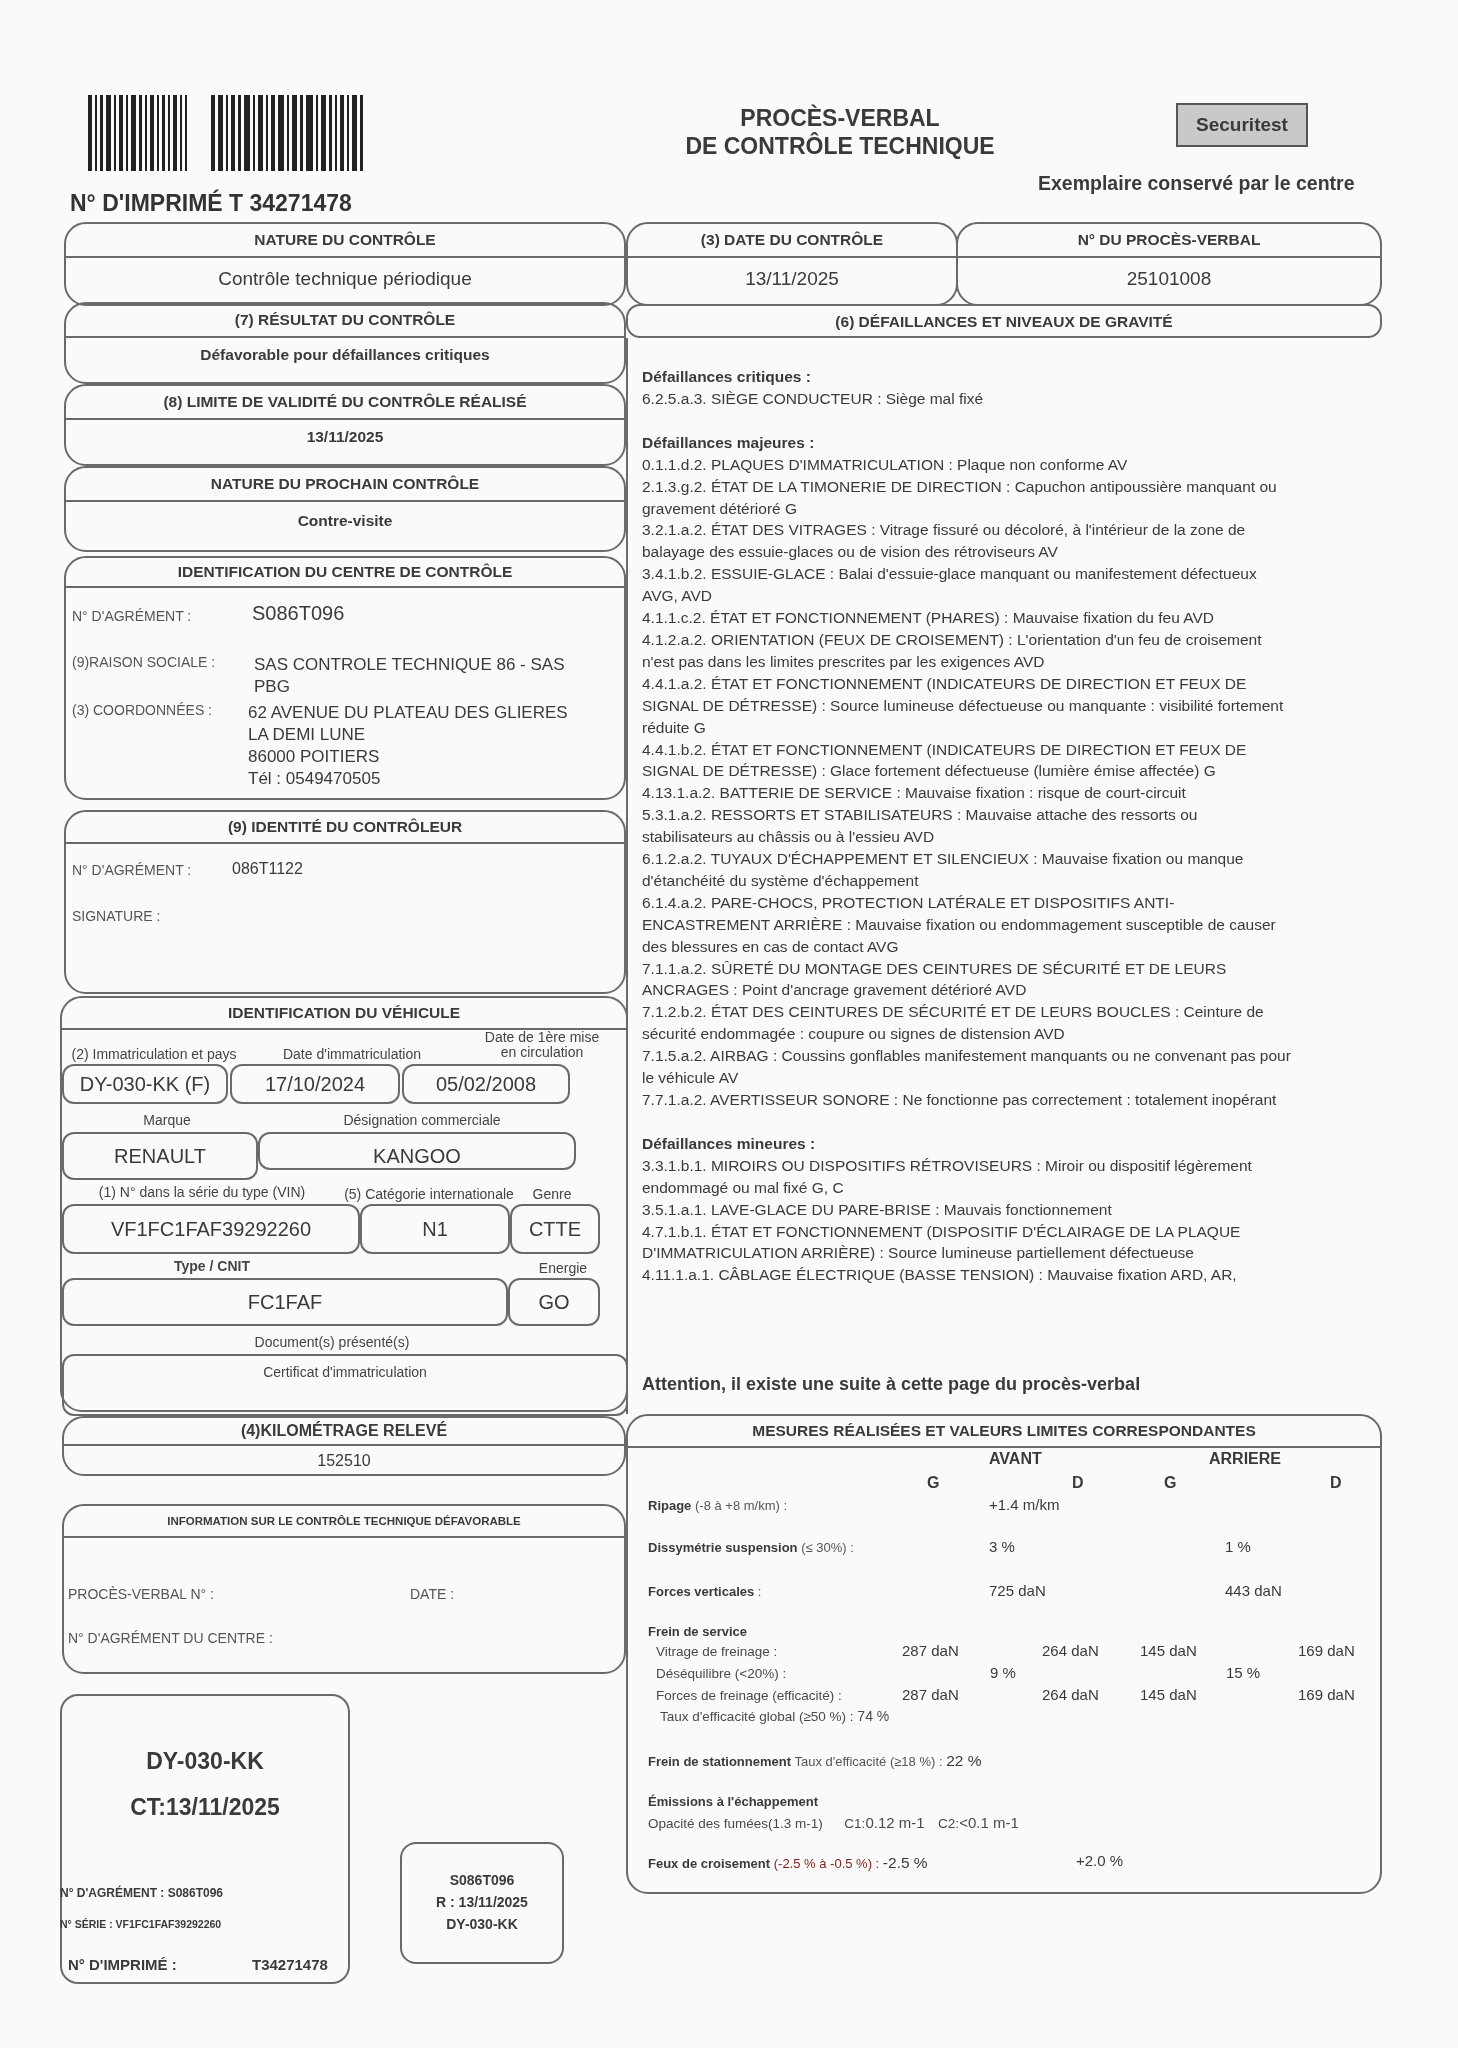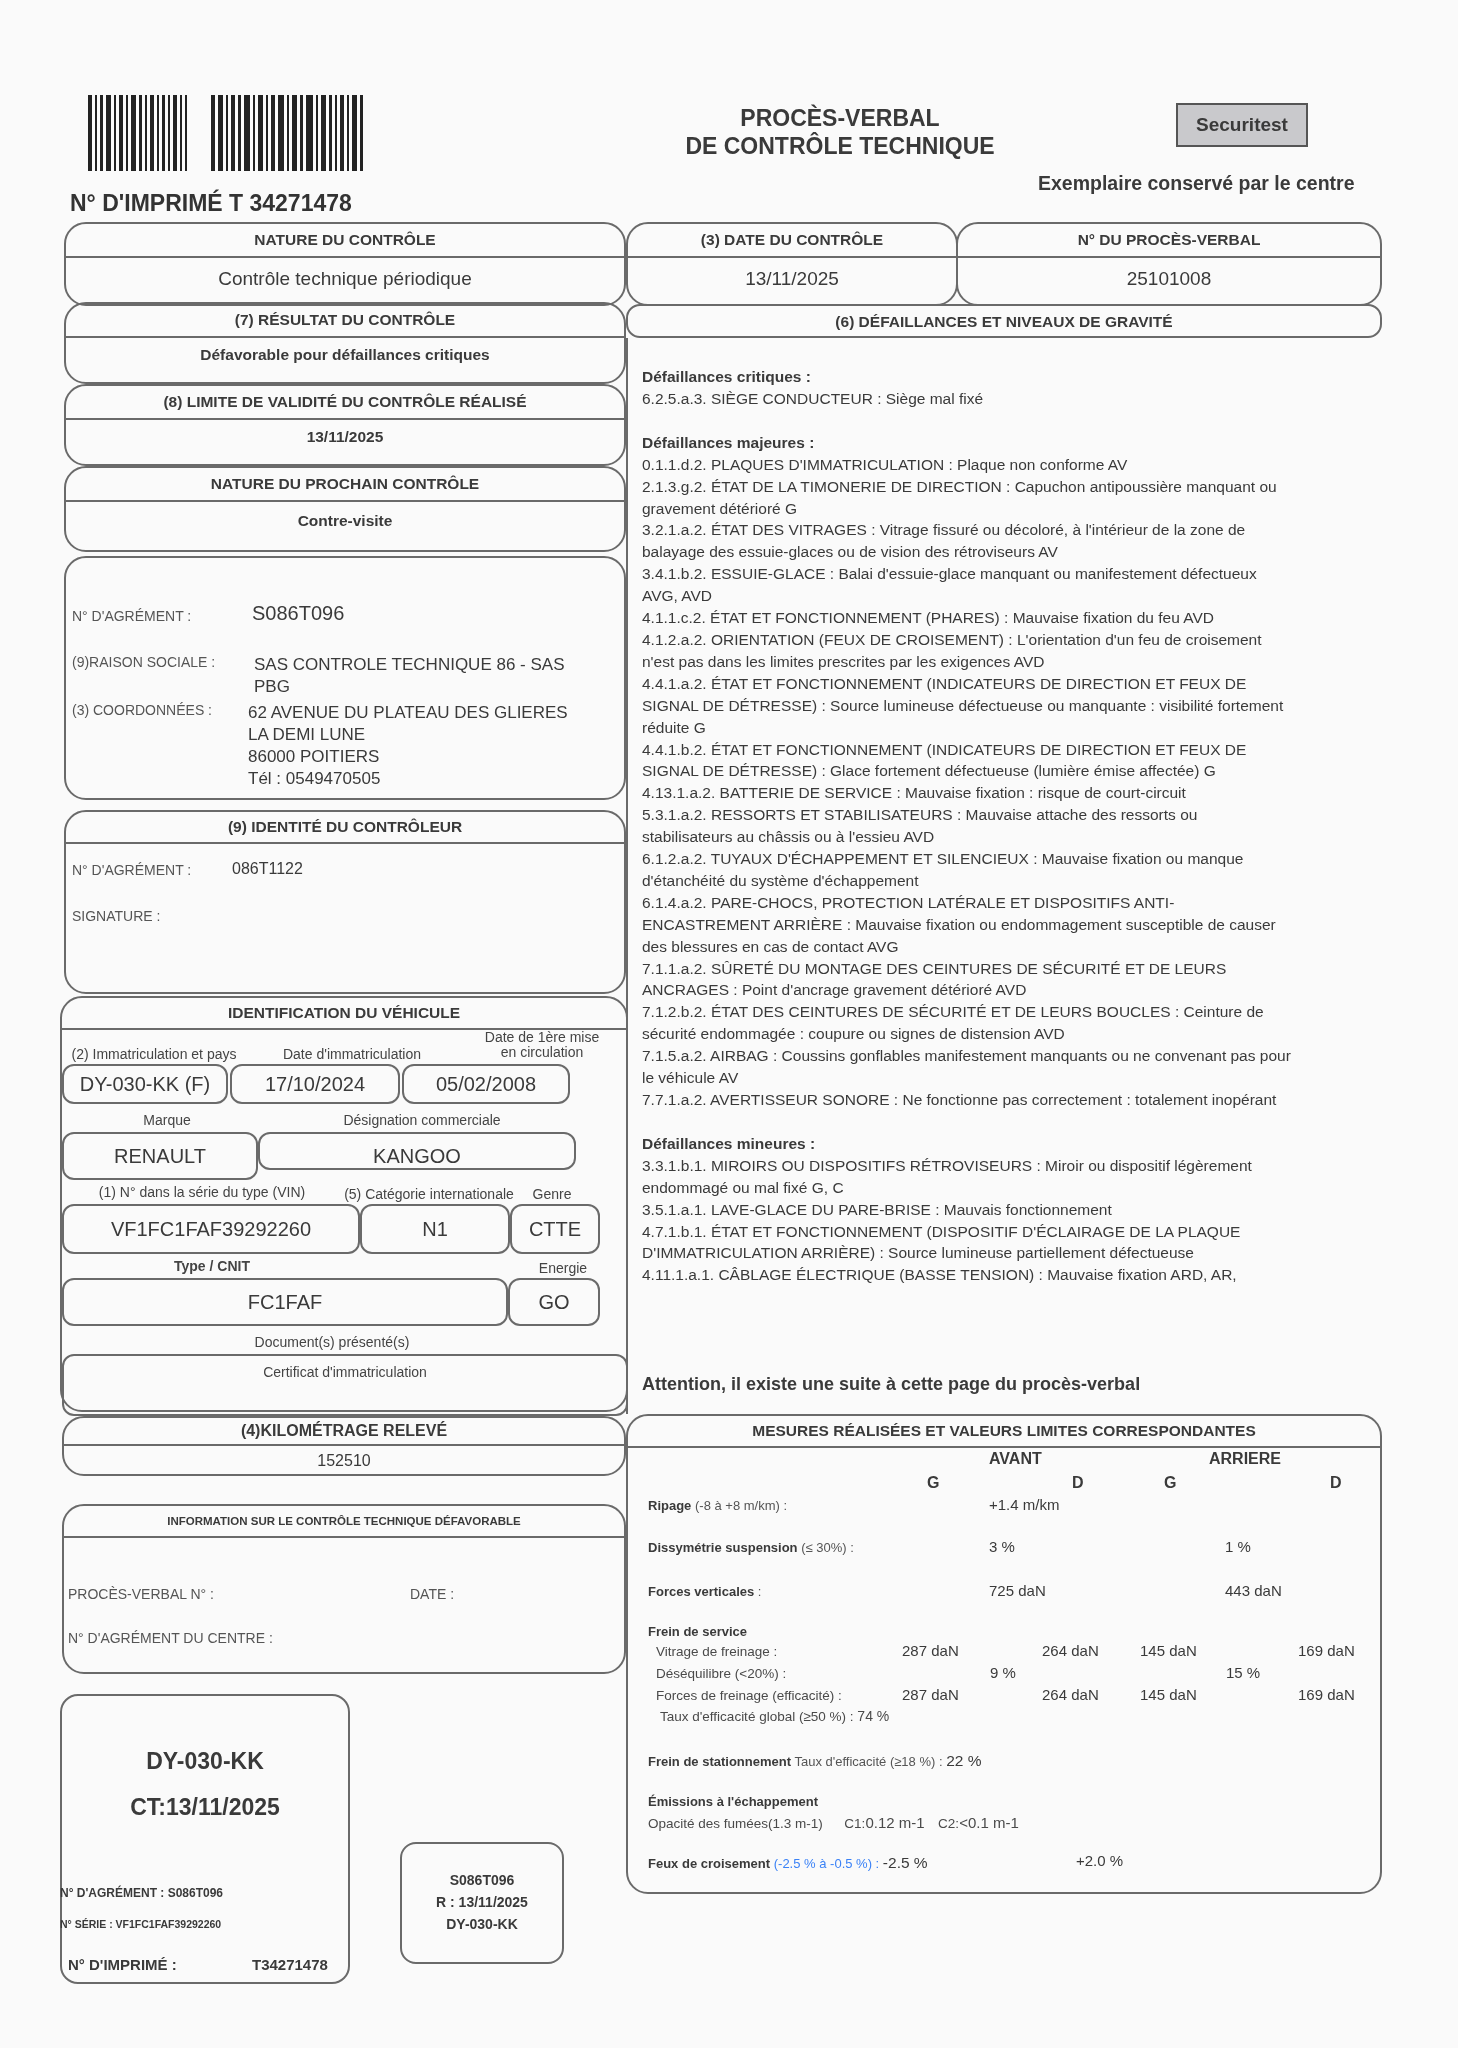--- a/index.html
+++ b/index.html
@@ -92,20 +92,21 @@
   <div class="hdr" style="height:32px; line-height:32px;">(8) LIMITE DE VALIDITÉ DU CONTRÔLE RÉALISÉ</div>
   <div class="abs ctr b" style="left:0; right:0; top:42px; font-size:15.5px;">13/11/2025</div>
 </div>
 
 <div class="box" style="left:64px; top:466px; width:562px; height:86px;">
   <div class="hdr" style="height:32px; line-height:32px;">NATURE DU PROCHAIN CONTRÔLE</div>
   <div class="abs ctr b" style="left:0; right:0; top:44px; font-size:15.5px;">Contre-visite</div>
 </div>
 
 <div class="box" style="left:64px; top:556px; width:562px; height:244px;">
+  <div class="hdr" style="height:28px; line-height:28px;">IDENTIFICATION DU CENTRE DE CONTRÔLE</div>
   <div class="abs lbl" style="left:6px; top:50px;">N° D'AGRÉMENT :</div>
   <div class="abs" style="left:186px; top:44px; font-size:20px;">S086T096</div>
   <div class="abs lbl" style="left:6px; top:96px;">(9)RAISON SOCIALE :</div>
   <div class="abs val" style="left:188px; top:96px; line-height:22px;">
     <div>SAS CONTROLE TECHNIQUE 86 - SAS</div>
     <div>PBG</div>
   </div>
   <div class="abs lbl" style="left:6px; top:144px;">(3) COORDONNÉES :</div>
   <div class="abs val" style="left:182px; top:144px; line-height:22px;">
     <div>62 AVENUE DU PLATEAU DES GLIERES</div>
@@ -291,16 +292,16 @@
 <div class="mes-s" style="left:648px; top:1814px;">
   <span>Opacité des fumées(1.3 m-1)</span>
   <span style="display:inline-block; width:14px"></span>
   <span>C1:</span><span style="font-size:15px;">0.12 m-1</span>
   <span style="display:inline-block; width:6px"></span>
   <span>C2:</span><span style="font-size:15px;">&lt;0.1 m-1</span>
 </div>
 
 <div class="mes" style="left:648px; top:1854px; font-size:13px;">
   <span class="b">Feux de croisement</span>
-  <span style="color:#3b82f6;">(-2.5 % à  -0.5 %) :</span>
+  <span style="color:#7f1d1d;">(-2.5 % à  -0.5 %) :</span>
   <span style="font-size:15.5px;">-2.5 %</span>
 </div>
 <div class="mes" style="left:1076px; top:1852px;">+2.0 %</div>
 
 </body></html>

